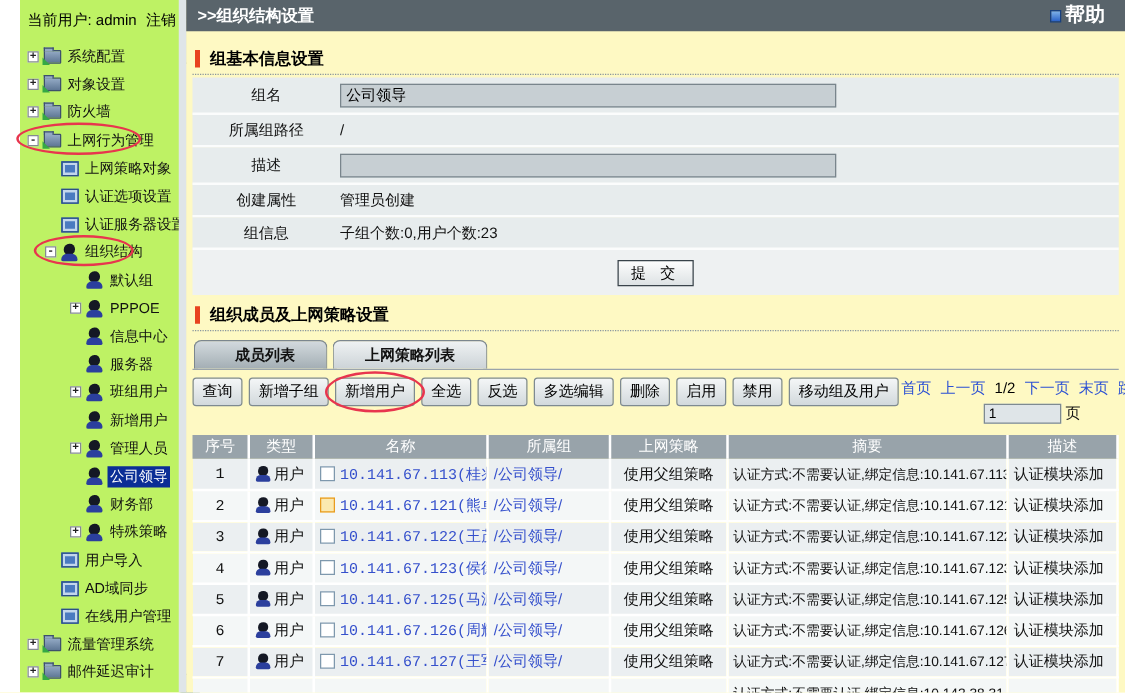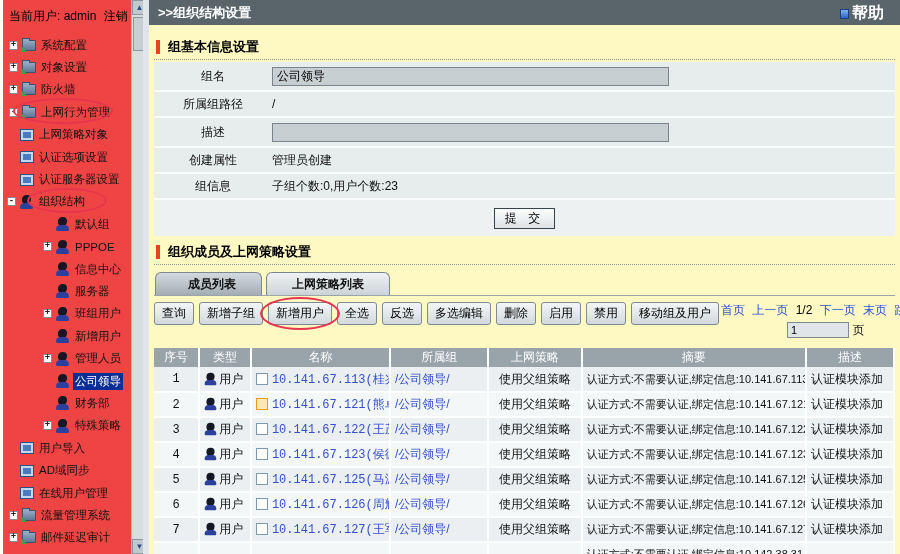--- a/index.html
+++ b/index.html
@@ -1,27 +1,27 @@
 <!DOCTYPE html>
 <html><head>
 <meta charset="utf-8">
 <style>
   * { margin:0; padding:0; box-sizing:border-box; }
   html,body { width:900px; height:554px; overflow:hidden; }
   body { font-family:"Liberation Sans","DejaVu Sans",sans-serif; font-size:12px; color:#111;
          background:#fff; position:relative; }
 
   
-  .sidebar { position:absolute; left:3px; top:0; width:143px; height:554px; background:#ef4444; }
+  .sidebar { position:absolute; left:16px; top:0; width:143px; height:554px; background:#bef264; }
   .user-bar { padding:8px 0 4px 6px; font-size:12px; color:#000; white-space:nowrap; }
   .user-bar .logout { margin-left:4px; cursor:pointer; }
   .tree { padding-top:5px; overflow:hidden; }
   .tree-item { display:flex; align-items:center; height:22.4px; white-space:nowrap; cursor:pointer; }
   .tree-item[data-level="0"] { padding-left:6px; }
-  .tree-item[data-level="1"] { padding-left:4px; }
+  .tree-item[data-level="1"] { padding-left:20px; }
   .tree-item[data-level="2"] { padding-left:40px; }
   .exp { flex:0 0 9px; width:9px; height:9px; border:1px solid #848b90; background:#fff;
          font:bold 9px/7px "Liberation Mono",monospace; text-align:center; color:#222; margin-right:4px; }
   .exp:empty { visibility:hidden; }
   .tico { flex:0 0 14px; margin-right:3px; }
   .tico[data-icon="folder"] { width:14px; height:11px; position:relative;
         background:linear-gradient(#93a9c4,#5e7795); border:1px solid #3d516c; border-radius:1px; }
   .tico[data-icon="folder"]::before { content:""; position:absolute; top:-3px; left:-1px; width:6px; height:2px;
         background:#93a9c4; border:1px solid #3d516c; border-bottom:none; }
   .tico[data-icon="folder"]::after { content:""; position:absolute; left:-2px; bottom:-2px; width:0; height:0;

